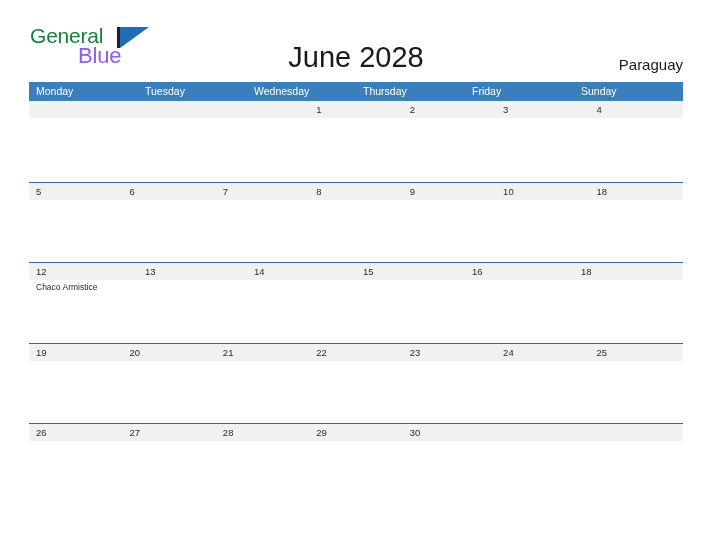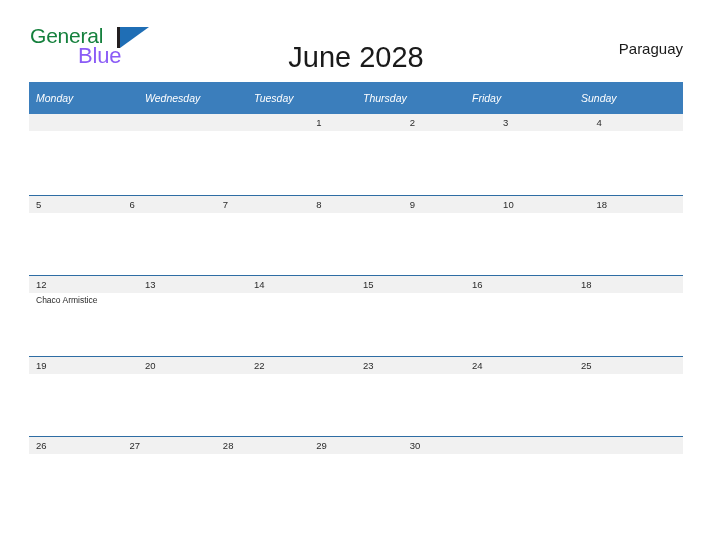--- a/index.html
+++ b/index.html
@@ -88,38 +88,37 @@
     font-size: 29px;
     line-height: 34px;
     color: #1a1a1a;
     font-weight: normal;
     margin: 12px;
   }
 
   .country {
     position: absolute;
     right: 0;
-    top: 16px;
+    top: 32px;
     font-size: 15px;
     line-height: 18px;
     color: #1a1a1a;
   }
 
   
   .calendar {
     margin: 10px 29px 0 29px;
     width: 654px;
   }
 
   .weekdays {
     display: flex;
     background: #3b7ebc;
-    height: 32px;
+    height: 19px;
     align-items: center;
-    font-style: italic;
   }
   .weekday {
     flex: 1 1 0;
     font-size: 10.5px;
     line-height: 19px;
     color: #ffffff;
     padding-left: 7px;
     box-sizing: border-box;
     white-space: nowrap;
   }
@@ -186,22 +185,22 @@
     <h1 class="cal-title">June 2028</h1>
 
     <div class="country">Paraguay</div>
 
   </div>
 
   <div class="calendar">
 
     <div class="weekdays">
       <div class="weekday">Monday</div>
+      <div class="weekday">Tuesday</div>
       <div class="weekday">Wednesday</div>
-      <div class="weekday">Tuesday</div>
       <div class="weekday">Thursday</div>
       <div class="weekday">Friday</div>
       <div class="weekday">Sunday</div>
     </div>
 
     <div id="weeks-container">
         <div class="week">
           <div class="day empty">
             <span class="day-num"></span>
           </div>
@@ -269,20 +268,23 @@
           </div>
         </div>
         <div class="week">
           <div class="day">
             <span class="day-num">19</span>
           </div>
           <div class="day">
             <span class="day-num">20</span>
           </div>
           <div class="day">
+            <span class="day-num">21</span>
+          </div>
+          <div class="day">
             <span class="day-num">22</span>
           </div>
           <div class="day">
             <span class="day-num">23</span>
           </div>
           <div class="day">
             <span class="day-num">24</span>
           </div>
           <div class="day">
             <span class="day-num">25</span>

